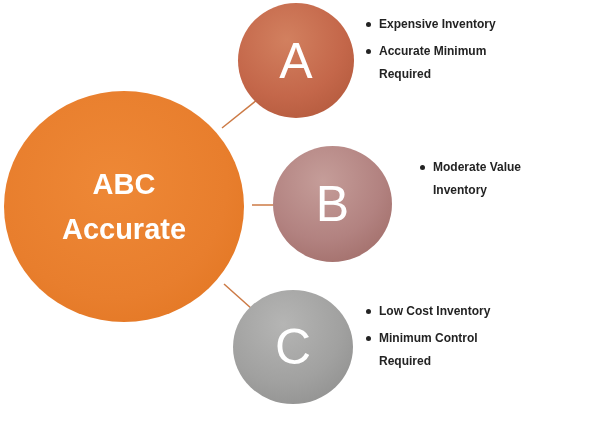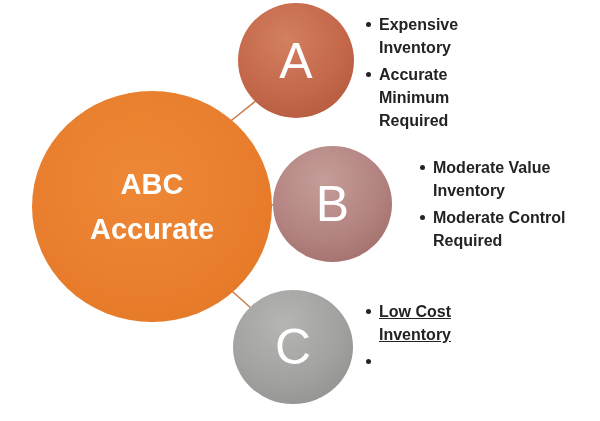--- a/index.html
+++ b/index.html
@@ -8,21 +8,21 @@
     width: 600px;
     height: 421px;
     background: #ffffff;
     overflow: hidden;
     font-family: "Liberation Sans", sans-serif;
   }
 
   
   .main-circle {
     position: absolute;
-    left: 32px; top: 91px;
+    left: 4px; top: 91px;
     width: 240px; height: 231px;
     border-radius: 50%;
     background: radial-gradient(circle at 45% 40%, #ee8836 0%, #e87e2d 60%, #e0731e 100%);
     display: flex; align-items: center; justify-content: center;
     text-align: center;
   }
   .main-title {
     color: #ffffff;
     font-weight: bold;
     font-size: 29px;
@@ -57,38 +57,38 @@
     position: absolute; inset: 0;
     width: 600px; height: 421px;
     pointer-events: none;
   }
 
   
   .bullets {
     position: absolute;
     width: 170px;
     color: #232323;
-    font-size: 16px;
+    font-size: 12px;
     font-weight: bold;
     line-height: 23px;
   }
   .bullet-item { display: flex; margin-bottom: 4px; }
   .bullet-item:last-child { margin-bottom: 0; }
   .dot {
     flex: none;
     width: 5px; height: 5px;
     border-radius: 50%;
     background: #232323;
     margin: 9px 8px 0 4px;
   }
   .bullet-text { width: 134px; }
 
   .list-a { left: 362px; top: 13px; }
   .list-b { left: 416px; top: 156px; }
-  .list-c { left: 362px; top: 300px; text-decoration: underline; }
+  .list-c { left: 362px; top: 300px; }
 </style>
 </head>
 <body>
 
 <div class="stage">
 
   <svg class="connectors" viewBox="0 0 600 421" xmlns="http://www.w3.org/2000/svg">
     <line x1="222" y1="128" x2="257" y2="100" stroke-width="1.5" stroke="#CC7A45"></line>
     <line x1="252" y1="205" x2="276" y2="205" stroke-width="1.5" stroke="#CC7A45"></line>
     <line x1="224" y1="284" x2="252" y2="309" stroke-width="1.5" stroke="#CC7A45"></line>
@@ -120,29 +120,26 @@
       <span class="dot"></span>
       <span class="bullet-text">Accurate Minimum Required</span>
     </div>
   </div>
 
   <div class="bullets list-b">
     <div class="bullet-item">
       <span class="dot"></span>
       <span class="bullet-text">Moderate Value Inventory</span>
     </div>
-    <div class="bullet-item">
-      <span class="dot"></span>
-      <span class="bullet-text">Moderate Control Required</span>
-    </div>
   </div>
 
   <div class="bullets list-c">
     <div class="bullet-item">
       <span class="dot"></span>
       <span class="bullet-text">Low Cost Inventory</span>
     </div>
     <div class="bullet-item">
       <span class="dot"></span>
+      <span class="bullet-text">Minimum Control Required</span>
     </div>
   </div>
 
 </div>
 
 </body></html>

